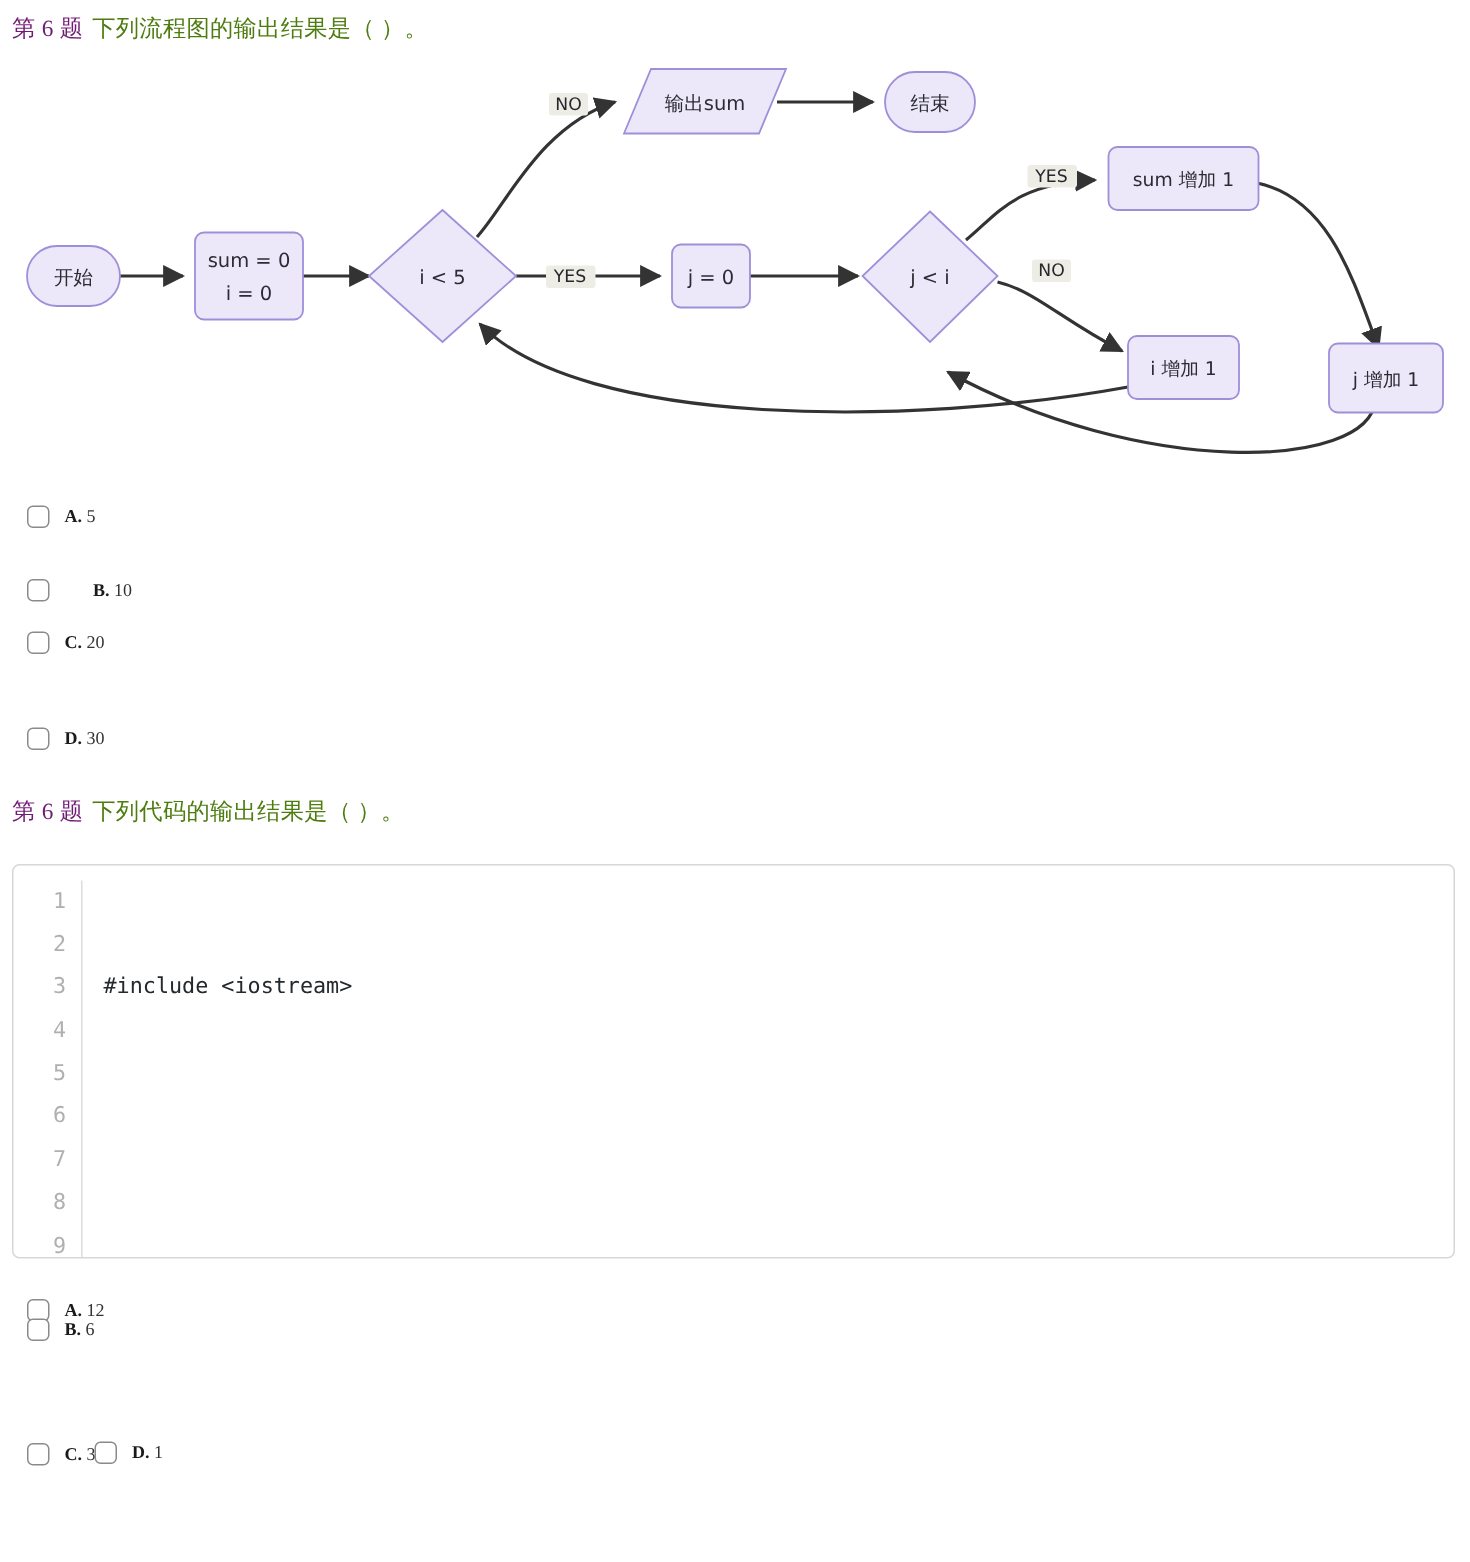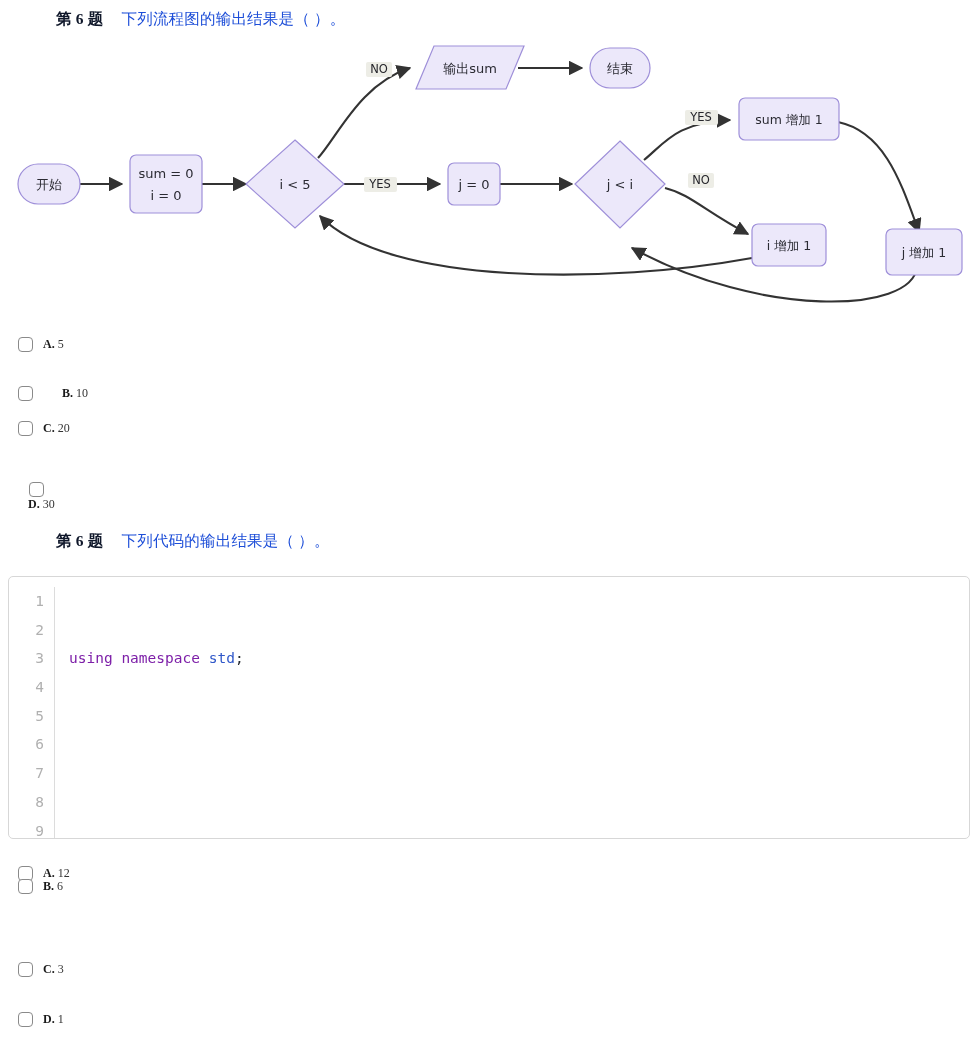--- a/index.html
+++ b/index.html
@@ -18,28 +18,27 @@
 
   
   .q-header {
     position: absolute;
     left: 8px;
     font-size: 15.5px;
     white-space: nowrap;
     letter-spacing: 0.2px;
   }
   .q-header .q-num {
-    font-weight: bold;
-    color: #0f172a;
-    margin-left: 48px;
+    font-weight: normal;
+    color: #701a75;
   }
   .q-header .q-text {
     font-weight: normal;
-    color: #1d4ed8;
-    margin-left: 18px;
+    color: #4d7c0f;
+    margin-left: 6px;
   }
 
   
   .flow-wrap {
     position: absolute;
     left: 0;
     top: 36px;
     width: 844px;
     height: 290px;
   }
@@ -265,21 +264,21 @@
   <span class="opt-text"><span class="ltr">A.</span><span class="val">5</span></span>
 </div>
 <div class="opt-row" style="top:383px;gap:19px;">
   <span class="opt-box"></span>
   <span class="opt-text"><span class="ltr">B.</span><span class="val">10</span></span>
 </div>
 <div class="opt-row" style="top:416px;align-items:flex-end;">
   <span class="opt-box"></span>
   <span class="opt-text"><span class="ltr">C.</span><span class="val">20</span></span>
 </div>
-<div class="opt-row" style="top:482px;flex-direction:column;">
+<div class="opt-row" style="top:482px;">
   <span class="opt-box"></span>
   <span class="opt-text"><span class="ltr">D.</span><span class="val">30</span></span>
 </div>
 
 <div class="q-header" style="top:531px;">
   <span class="q-num">第 6 题</span><span class="q-text">下列代码的输出结果是（ ）。</span>
 </div>
 
 <div class="code-card">
   <div class="code-inner">
@@ -288,21 +287,21 @@
       <div class="ln">2</div>
       <div class="ln">3</div>
       <div class="ln">4</div>
       <div class="ln">5</div>
       <div class="ln">6</div>
       <div class="ln">7</div>
       <div class="ln">8</div>
       <div class="ln">9</div>
     </div>
     <div class="code-lines">
-      <div class="ln"><span class="t-kw">using</span><span class="t-plain"> </span><span class="t-kw">namespace</span><span class="t-plain"> </span><span class="t-ns">std</span><span class="t-plain">;</span></div>
+      <div class="ln"><span class="t-pre">#include &lt;iostream&gt;</span></div>
       <div class="ln"><span class="t-plain">&nbsp;</span></div>
       
       
       
       
       
       
     </div>
   </div>
 </div>
@@ -312,16 +311,16 @@
   <span class="opt-text"><span class="ltr">A.</span><span class="val">12</span></span>
 </div>
 <div class="opt-row" style="top:876px;">
   <span class="opt-box"></span>
   <span class="opt-text"><span class="ltr">B.</span><span class="val">6</span></span>
 </div>
 <div class="opt-row" style="top:959px;">
   <span class="opt-box"></span>
   <span class="opt-text"><span class="ltr">C.</span><span class="val">3</span></span>
 </div>
-<div class="opt-row" style="top:1009px;">
+<div class="opt-row" style="top:958px;margin-left:45px;">
   <span class="opt-box"></span>
   <span class="opt-text"><span class="ltr">D.</span><span class="val">1</span></span>
 </div>
 
 </body></html>

